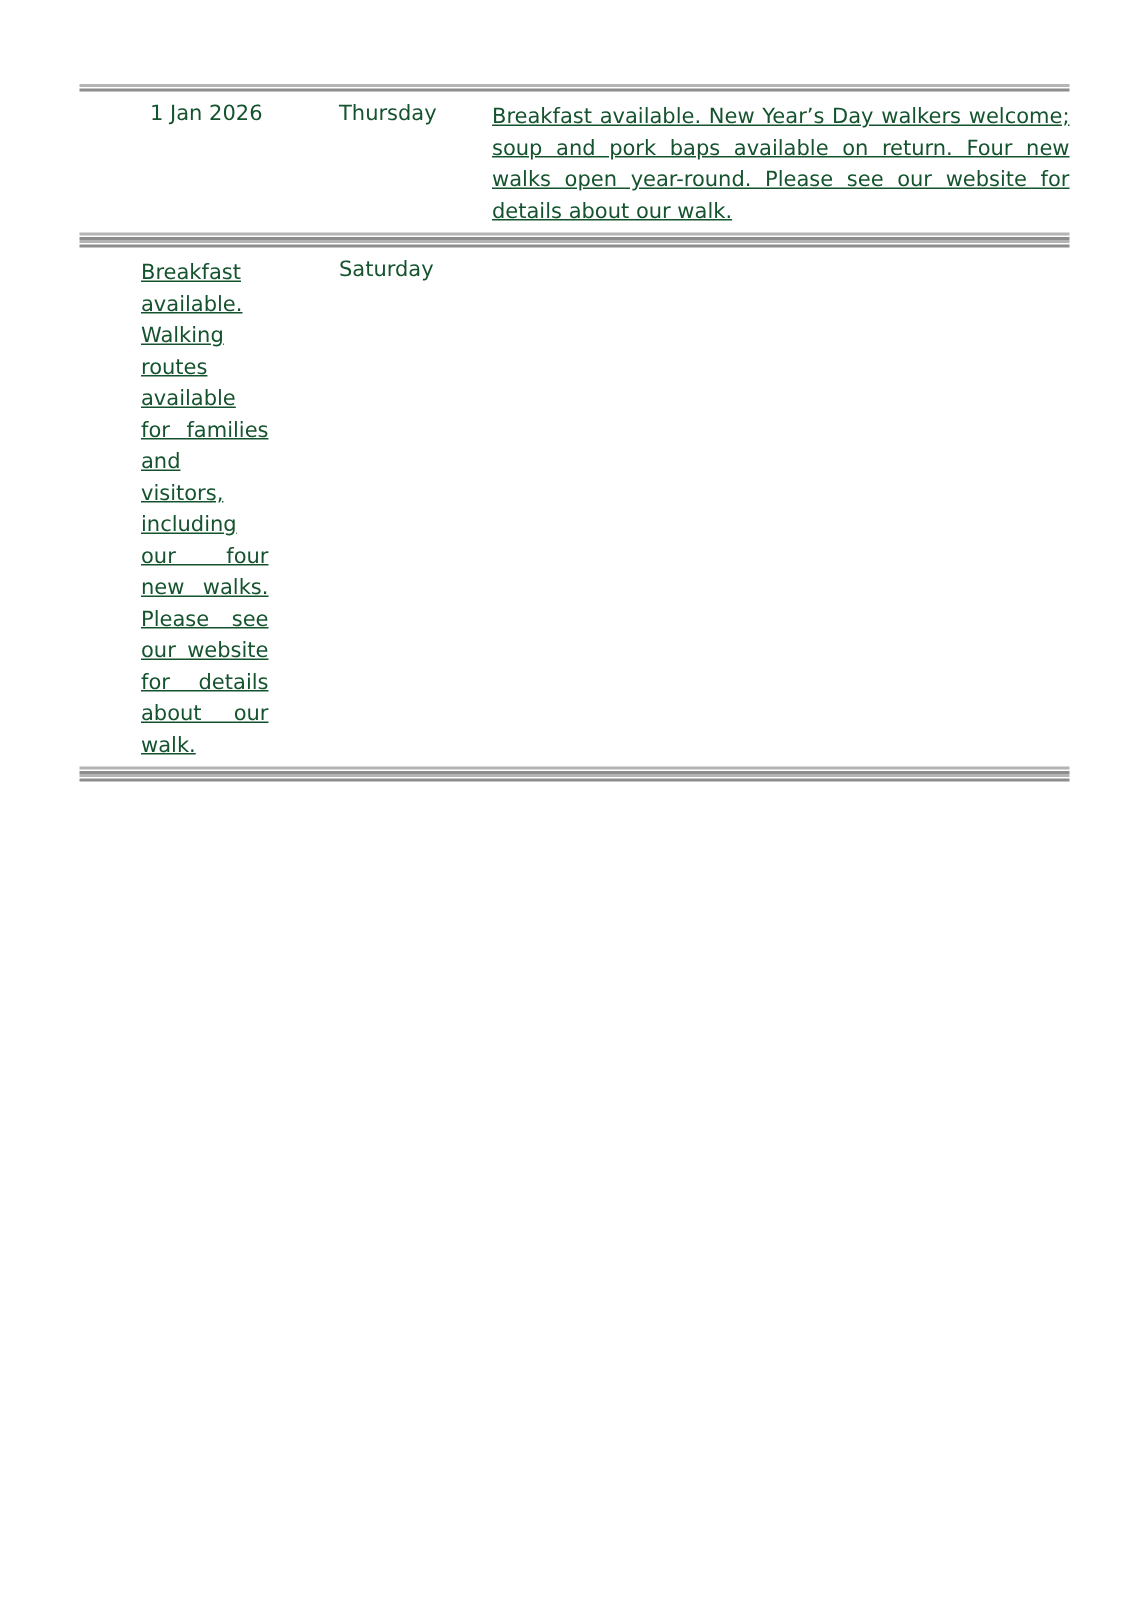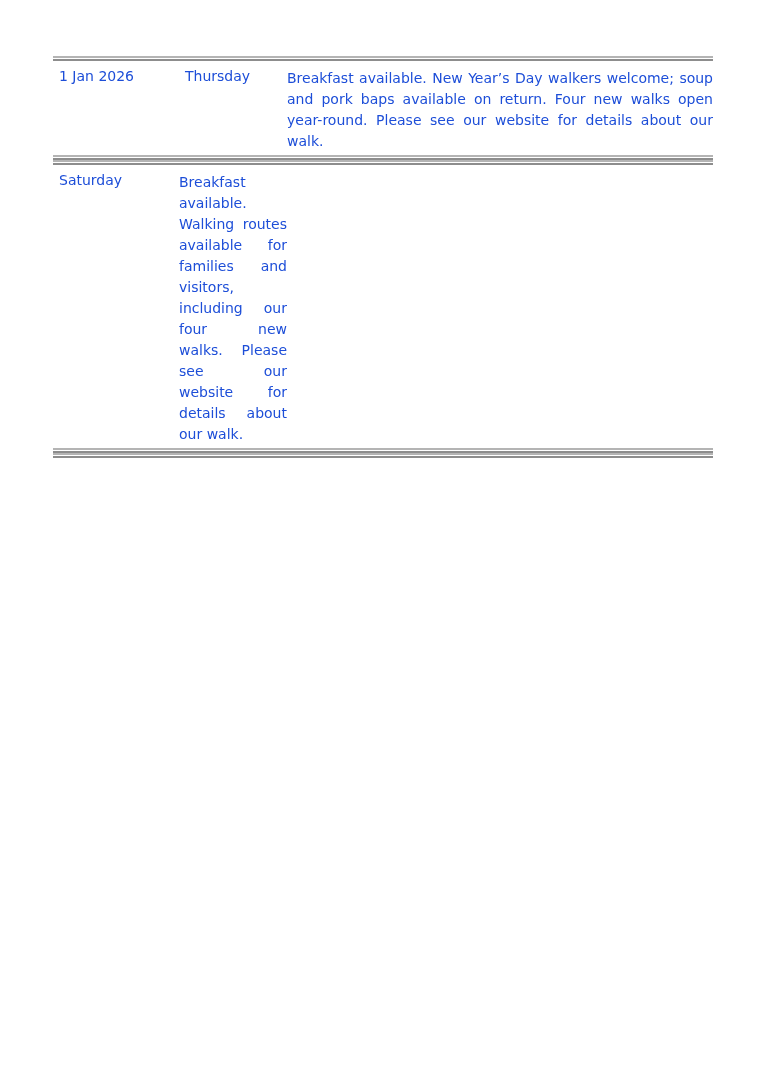--- a/index.html
+++ b/index.html
@@ -26,28 +26,30 @@
     border-bottom: 2px solid #8d8d8d;
   }
   .row {
     display: grid;
     grid-template-columns: 126px 108px 1fr;
     padding: 5px 0 3px 0;
   }
   .cell {
     font-size: 14px;
     line-height: 21px;
-    color: #1d4ed8;
+    color: #14532d;
+    margin-left: 41px;
   }
   .date-cell, .day-cell {
     padding-left: 6px;
   }
   .desc-cell {
     padding-top: 2px;
     white-space: pre-line;
+    text-decoration: underline;
   }
   .desc-cell.justify {
     text-align: justify;
   }
 </style>
 </head>
 <body>
 
 <div class="schedule-table">
 
@@ -58,22 +60,22 @@
     <div class="cell day-cell">Thursday</div>
     <div class="cell desc-cell justify">Breakfast available. New Year’s Day walkers welcome; soup and pork baps available on return. Four new walks open year-round. Please see our website for details about our walk.</div>
   </div>
 
   <div class="rule"></div>
 
 
   <div class="rule"></div>
 
   <div class="row">
+    <div class="cell desc-cell justify">Breakfast available. Walking routes available for families and visitors, including our four new walks. Please see our website for details about our walk.</div>
     <div class="cell day-cell">Saturday</div>
-    <div class="cell desc-cell justify">Breakfast available. Walking routes available for families and visitors, including our four new walks. Please see our website for details about our walk.</div>
   </div>
 
   <div class="rule"></div>
 
 
   <div class="rule"></div>
 
 </div>
 
 </body></html>

